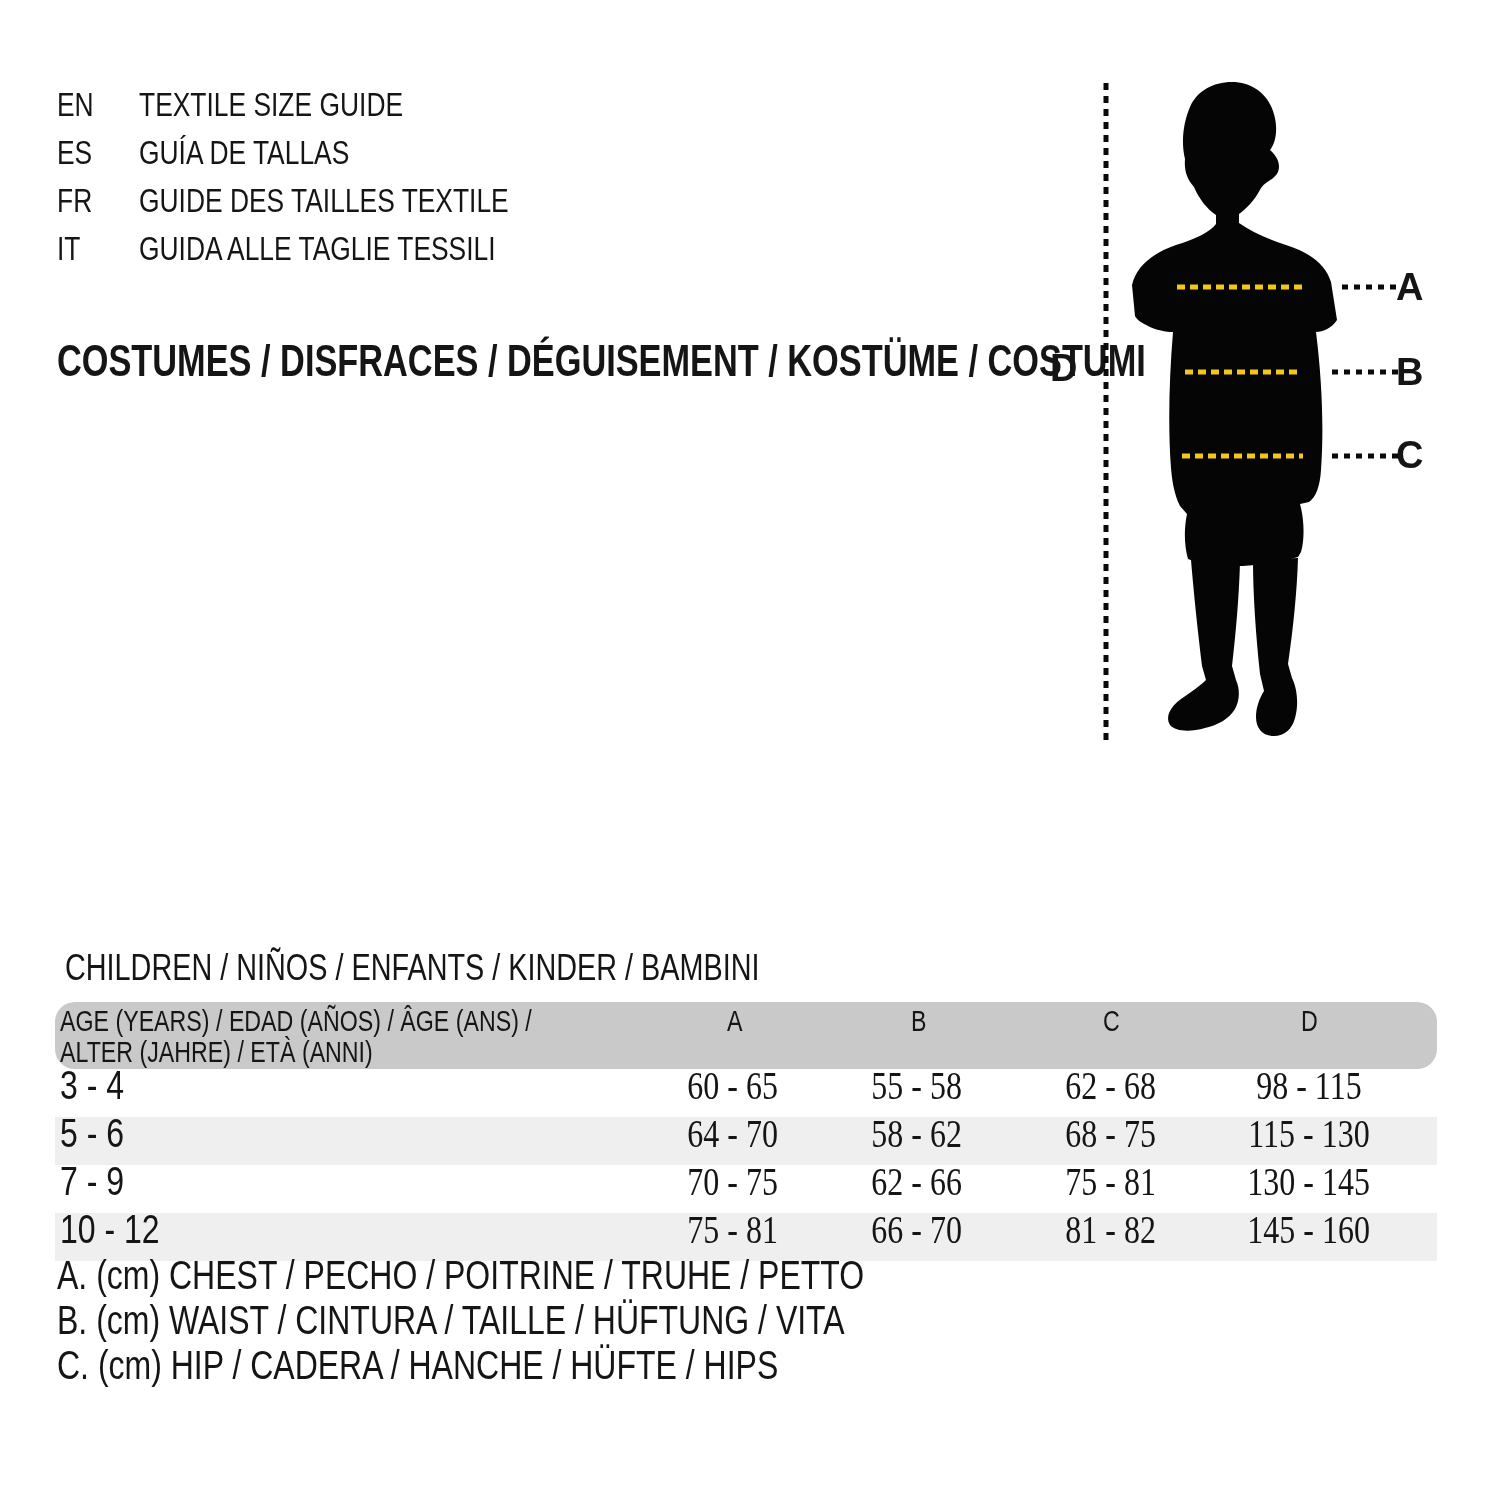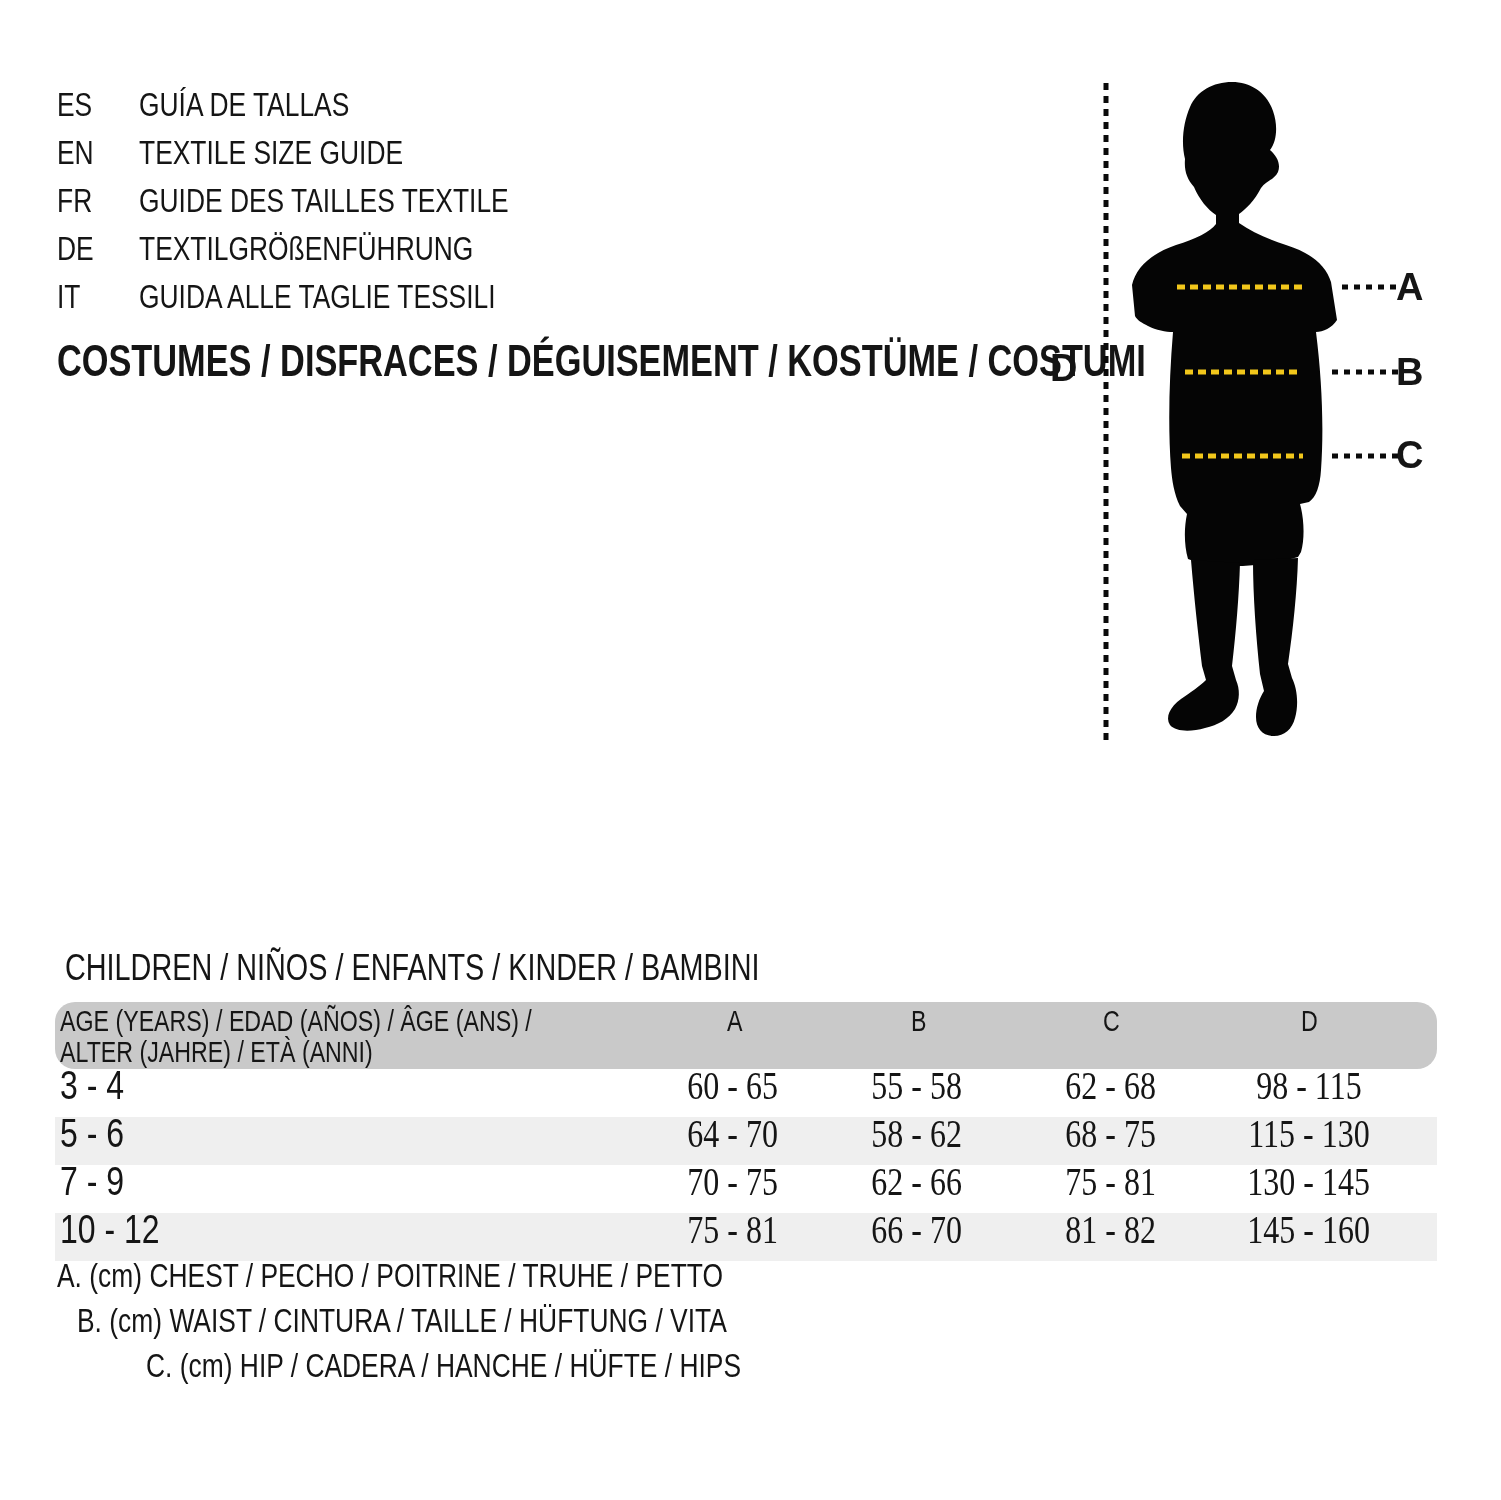--- a/index.html
+++ b/index.html
@@ -43,43 +43,39 @@
   .td-age{width:585px;padding-left:5px;}
   .td-col{text-align:center;font-family:Liberation Serif, serif;}
   .w-a{width:180px;}
   .w-b{width:190px;}
   .w-c{width:200px;}
   .w-d{width:227px;padding-right:30px;box-sizing:border-box;}
   .alt{background:#EFEFEF;}
 
   
   .legend{left:57px;top:1253px;}
-  .legend-row{height:45px;line-height:45px;font-size:33px;text-align:right;}
+  .legend-row{height:45px;line-height:45px;font-size:40px;}
 </style>
 </head>
 <body>
 
 <div>
 
   <div class="abs lang-block">
     <div class="lang-row">
+      <span class="lang-code"><span class="cx">EN</span></span>
+      <span class="lang-label"><span class="cx">TEXTILE SIZE GUIDE</span></span>
+    </div>
+    <div class="lang-row">
       <span class="lang-code"><span class="cx">ES</span></span>
       <span class="lang-label"><span class="cx">GUÍA DE TALLAS</span></span>
     </div>
     <div class="lang-row">
-      <span class="lang-code"><span class="cx">EN</span></span>
-      <span class="lang-label"><span class="cx">TEXTILE SIZE GUIDE</span></span>
-    </div>
-    <div class="lang-row">
       <span class="lang-code"><span class="cx">FR</span></span>
       <span class="lang-label"><span class="cx">GUIDE DES TAILLES TEXTILE</span></span>
-    </div>
-    <div class="lang-row">
-      <span class="lang-code"><span class="cx">DE</span></span>
-      <span class="lang-label"><span class="cx">TEXTILGRÖßENFÜHRUNG</span></span>
     </div>
     <div class="lang-row">
       <span class="lang-code"><span class="cx">IT</span></span>
       <span class="lang-label"><span class="cx">GUIDA ALLE TAGLIE TESSILI</span></span>
     </div>
   </div>
 
   <div class="abs costumes">
     <span class="cx">COSTUMES / DISFRACES / DÉGUISEMENT / KOSTÜME / COSTUMI</span>
   </div>

